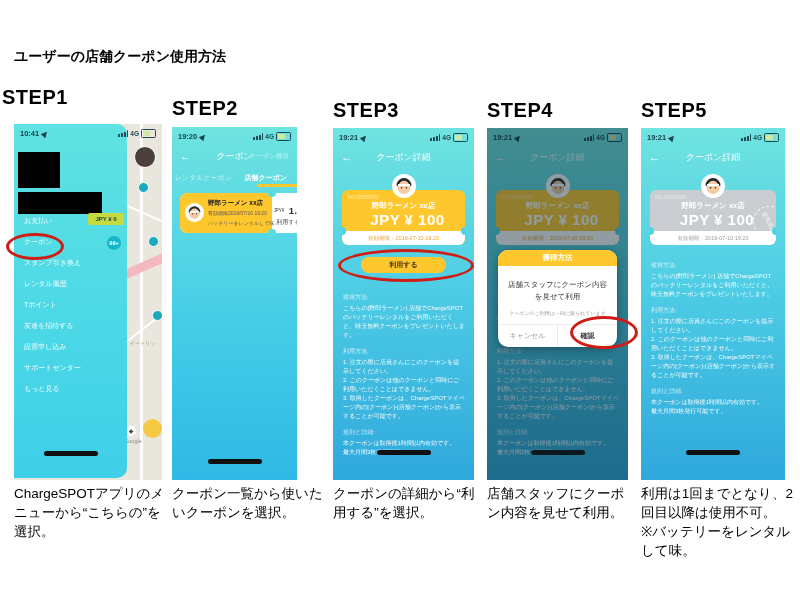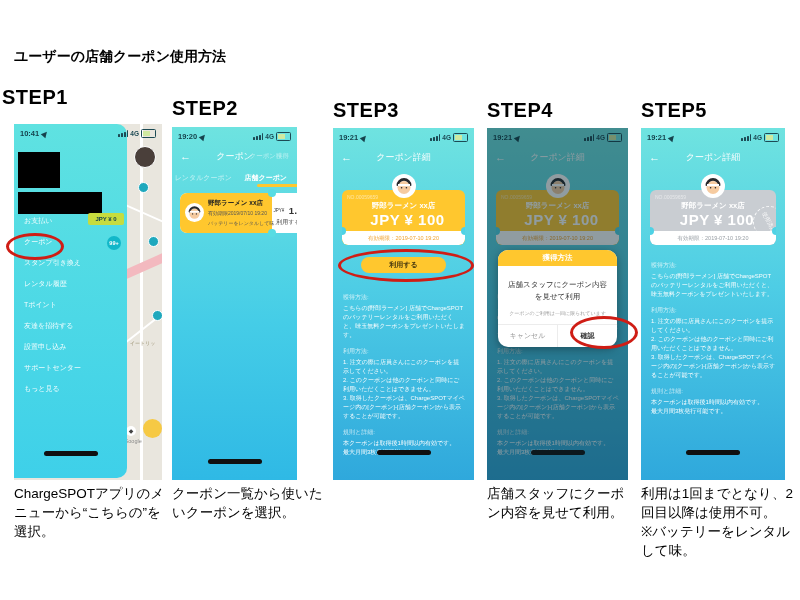--- a/index.html
+++ b/index.html
@@ -423,17 +423,18 @@
     </div>
     <div class="homebar" style="top:322px"></div>
   </div>
 
   <div class="annot" style="left:6px;top:233px;width:52px;height:21px"></div>
   <div class="annot" style="left:338px;top:249px;width:130px;height:27px"></div>
   <div class="annot" style="left:570px;top:316px;width:62px;height:27px"></div>
 
   <div class="caption" style="left:14px;top:484px;width:152px">ChargeSPOTアプリのメニューから“こちらの”を選択。</div>
   <div class="caption" style="left:172px;top:484px;width:152px">クーポン一覧から使いたいクーポンを選択。</div>
+  <div class="caption" style="left:333px;top:484px;width:148px">クーポンの詳細から“利用する”を選択。</div>
   <div class="caption" style="left:487px;top:484px;width:150px">店舗スタッフにクーポン内容を見せて利用。</div>
   <div class="caption" style="left:641px;top:484px;width:152px">利用は1回までとなり、2回目以降は使用不可。
 ※バッテリーをレンタルして味。</div>
 
 </div>
 
 </body></html>

